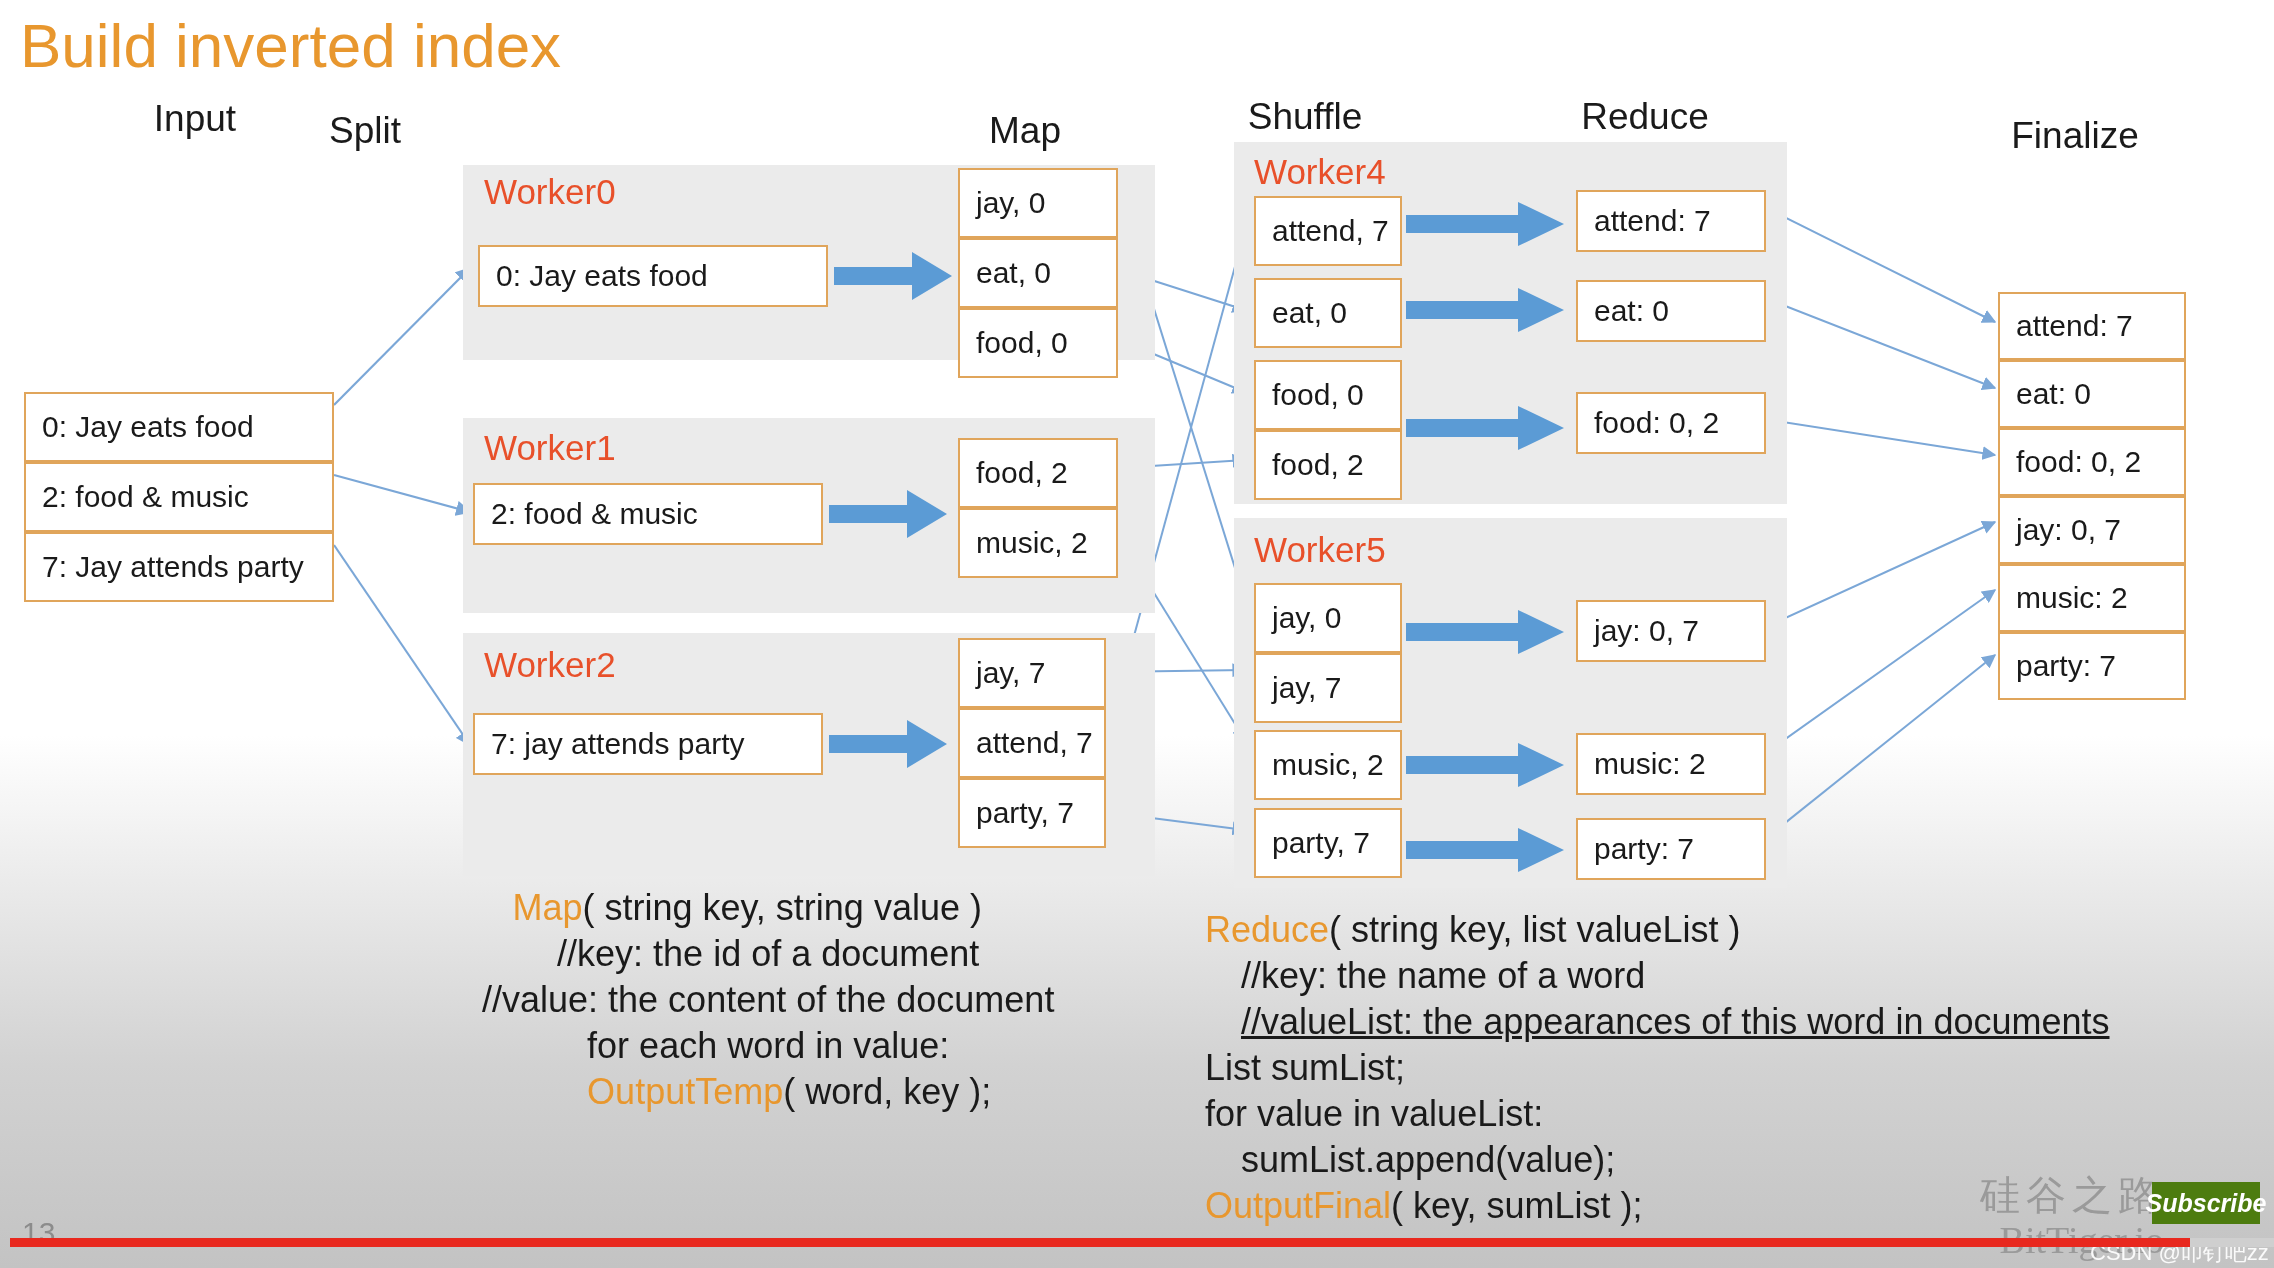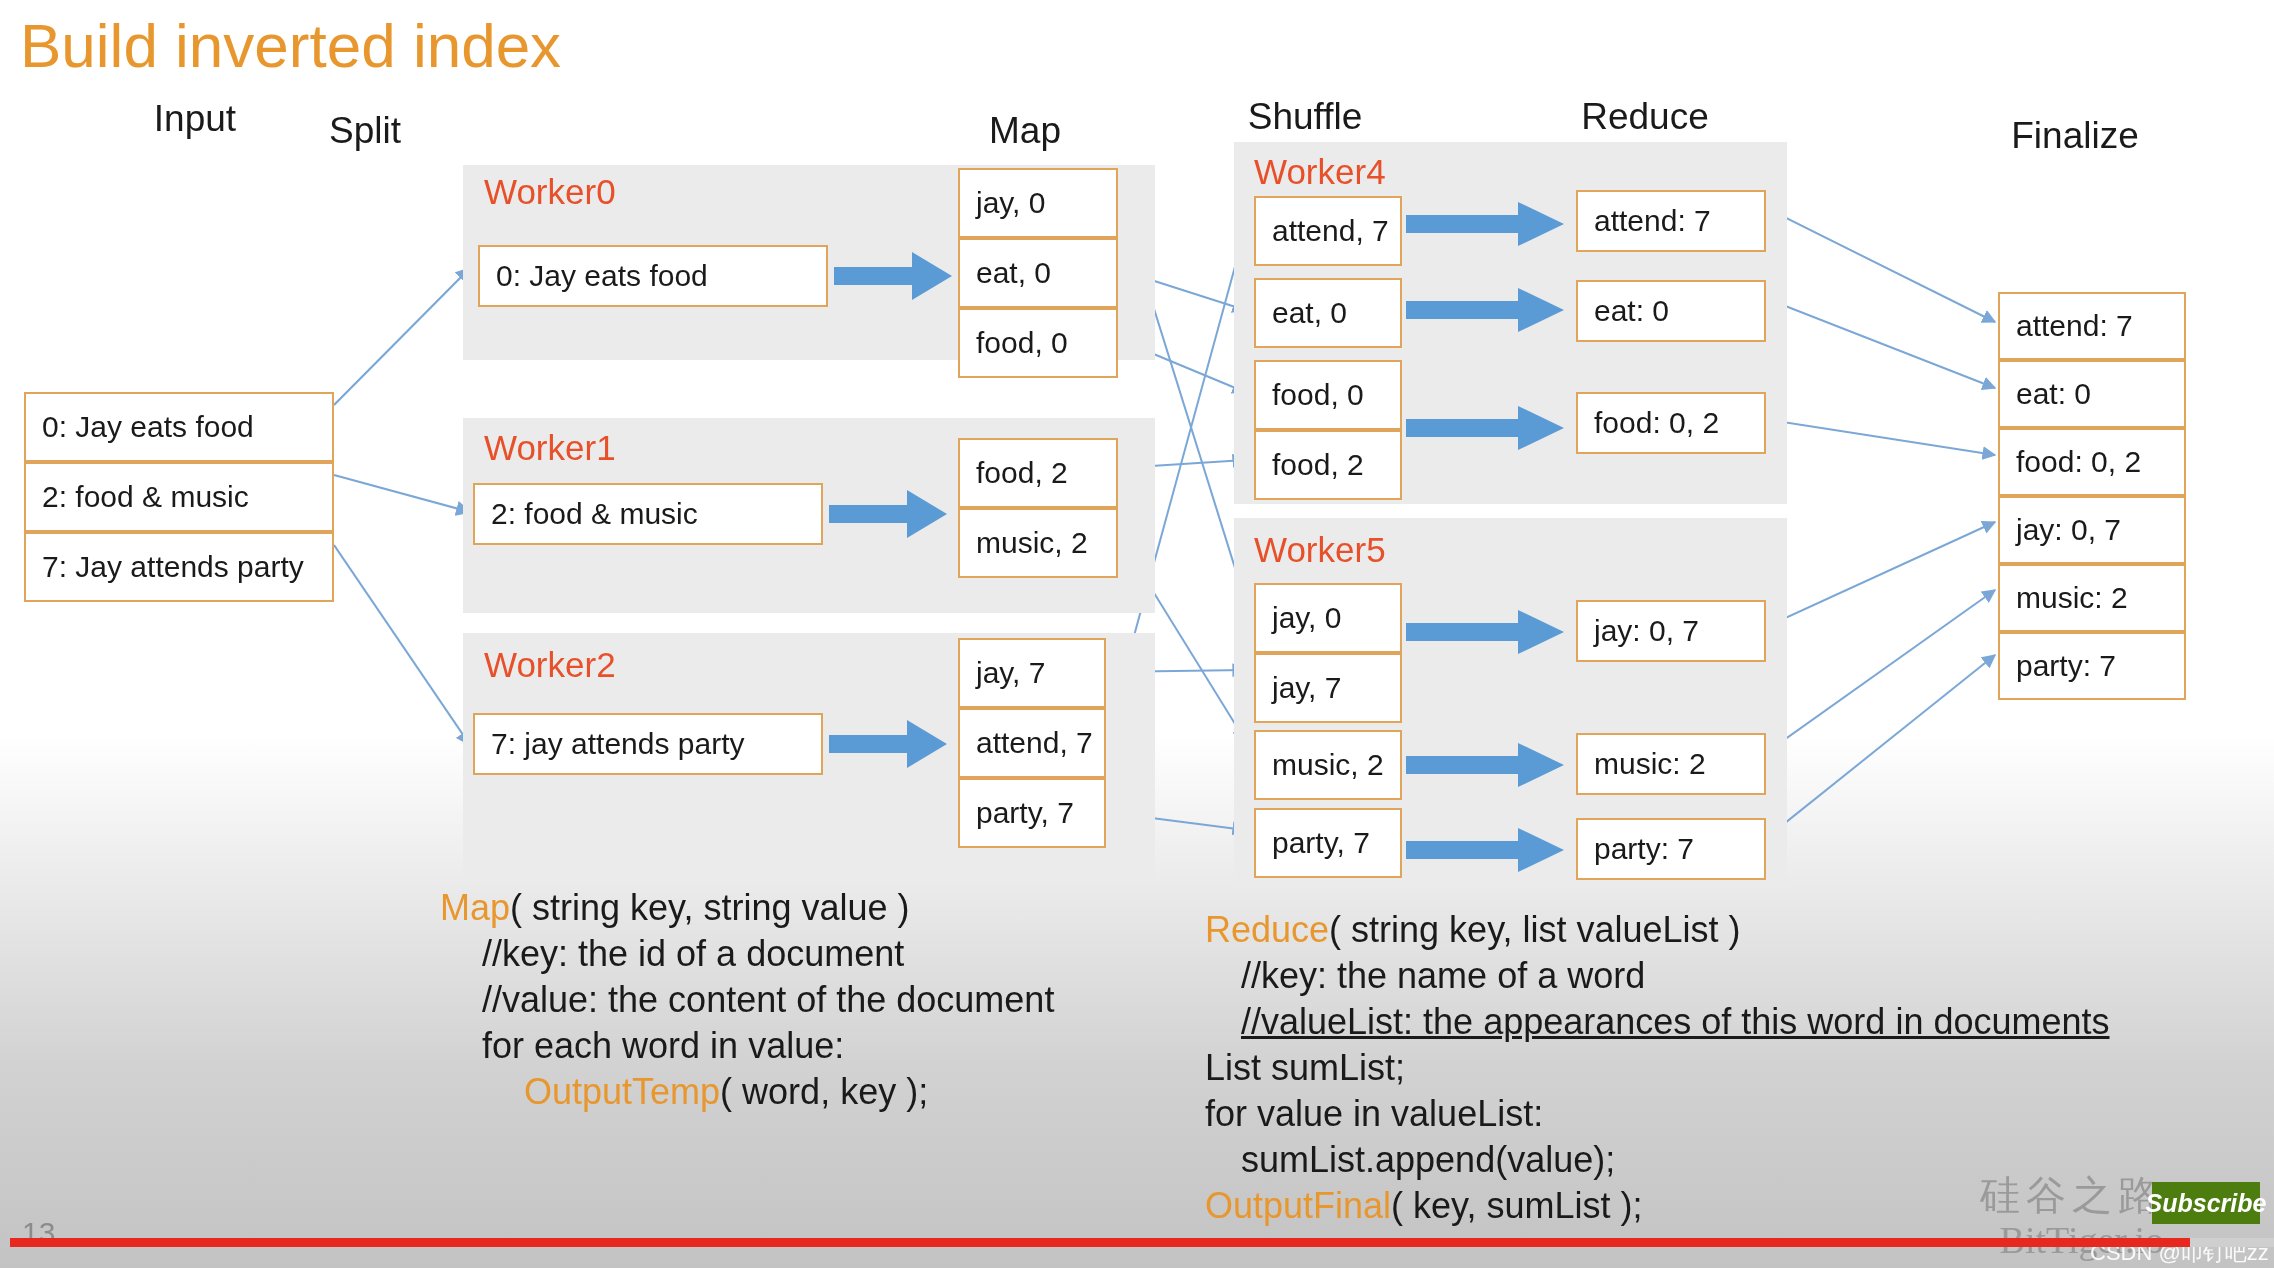--- a/index.html
+++ b/index.html
@@ -209,21 +209,21 @@
   <div class="obox" style="left:1576px; top:733px; width:190px; height:62px;">music: 2</div>
   <div class="obox" style="left:1576px; top:818px; width:190px; height:62px;">party: 7</div>
 
   <div class="obox" style="left:1998px; top:292px; width:188px; height:68px;">attend: 7</div>
   <div class="obox" style="left:1998px; top:360px; width:188px; height:68px;">eat: 0</div>
   <div class="obox" style="left:1998px; top:428px; width:188px; height:68px;">food: 0, 2</div>
   <div class="obox" style="left:1998px; top:496px; width:188px; height:68px;">jay: 0, 7</div>
   <div class="obox" style="left:1998px; top:564px; width:188px; height:68px;">music: 2</div>
   <div class="obox" style="left:1998px; top:632px; width:188px; height:68px;">party: 7</div>
 
-  <div class="code" style="left:440px; top:885px;">
+  <div class="code" style="left:440px; top:885px;text-align:center;">
     <div class="ln" style="padding:5px 0;"><span class="kw">Map</span><span>( string key, string value )</span></div>
     <div class="ln cmt" style="padding:5px 0 5px 42px;">//key: the id of a document</div>
     <div class="ln cmt" style="padding:5px 0 5px 42px;">//value: the content of the document</div>
     <div class="ln" style="padding:5px 0 5px 42px;">for each word in value:</div>
     <div class="ln" style="padding:5px 0 5px 84px;"><span class="kw">OutputTemp</span><span>( word, key );</span></div>
   </div>
 
   <div class="code" style="left:1205px; top:907px;">
     <div class="ln" style="padding:5px 0;"><span class="kw">Reduce</span><span>( string key, list valueList )</span></div>
     <div class="ln cmt" style="padding:5px 0 5px 36px;">//key: the name of a word</div>

